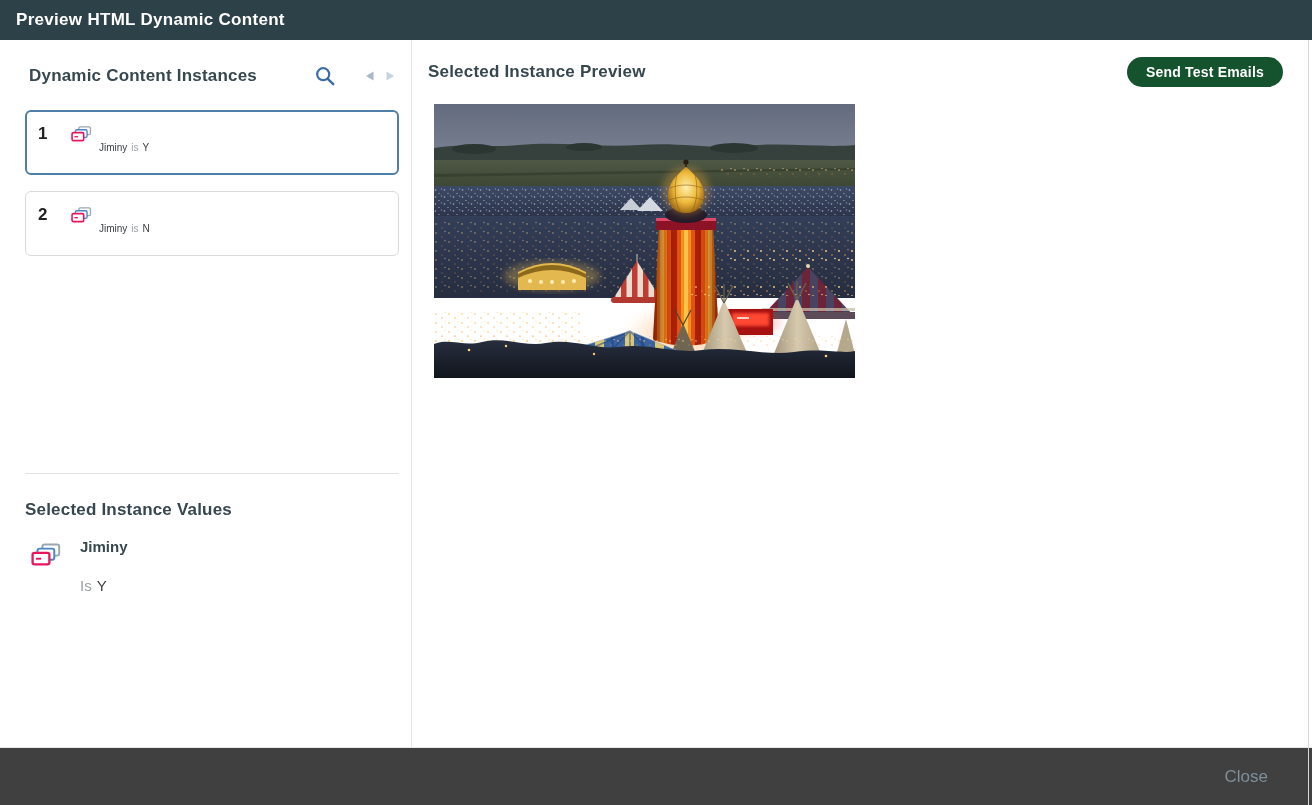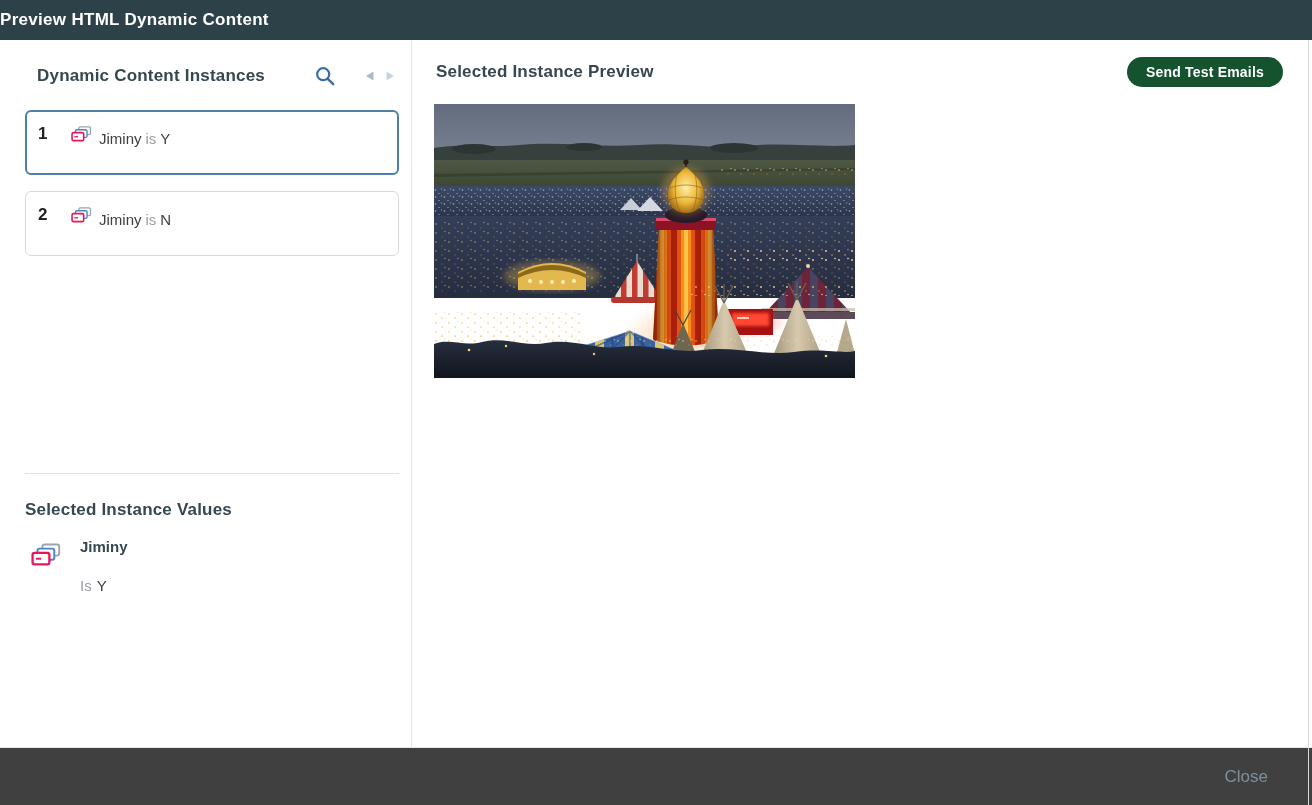--- a/index.html
+++ b/index.html
@@ -4,48 +4,48 @@
 <style>
   * { box-sizing: border-box; }
   html,body { margin:0; padding:0; }
   body {
     width:1312px; height:805px; overflow:hidden; background:#fff;
     font-family:"Liberation Sans", sans-serif; position:relative;
   }
   .titlebar {
     height:40px; background:#2d4148; color:#fff;
     font-size:17px; font-weight:700; letter-spacing:.3px;
-    line-height:40px; 
+    line-height:40px; padding-left:16px;
   }
   .content { display:flex; height:707px; }
   .right-edge-line {
     position:absolute; left:1308px; top:40px; bottom:0; width:1px;
     background:#d8d8d8;
   }
   
   .left-panel { width:412px; min-width:412px; border-right:1px solid #e6e6e6; }
   .panel-head { display:flex; align-items:center; margin:24px 14px 0 25px; height:24px; }
   .panel-head h2, .values-title, .panel-head-right h2 {
-    margin:12px; font-size:17px; font-weight:700; color:#37474f; letter-spacing:.2px;
+    margin:4px; font-size:17px; font-weight:700; color:#37474f; letter-spacing:.2px;
   }
   .panel-head h2 { flex:1; }
   .icon-btn { background:none; border:none; padding:0; margin:0; cursor:pointer;
     display:flex; align-items:center; }
   .search-btn { margin-right:18px; }
   .arrow-btn { margin-left:10px; }
   .instance-list { margin:22px 12px 0 25px; }
   .instance-card {
     height:65px; border:1px solid #d9d9d9; border-radius:6px; background:#fff;
     margin-bottom:16px; padding:13px 0 0 12px;
     display:flex; align-items:flex-start; cursor:pointer;
   }
   .instance-card.selected { border:2px solid #4d7fa8; padding:12px 0 0 11px; }
   .num { font-size:17px; font-weight:700; color:#212121; width:27px; flex:none; }
   .card-icon { flex:none; margin:2px 7px 0 5px; display:flex; }
-  .card-text { font-size:15px; color:#3c4043; margin-top:6px; white-space:nowrap; }
+  .card-text { font-size:10px; color:#3c4043; margin-top:18px; white-space:nowrap; }
   .card-text .op { color:#9aa0a6; margin:0 4px; }
   .left-divider { border:none; border-top:1px solid #e2e2e2; margin:217px 12px 0 25px; }
   .values-title { margin:26px 0 0 25px; }
   .value-row { display:flex; margin:18px 0 0 30px; }
   .value-icon { flex:none; margin-top:5px; display:flex; }
   .value-text { margin-left:19px; font-size:15px; }
   .value-name { color:#37474f; font-weight:700; }
   .value-op-line { margin-top:22px; color:#3c4043; }
   .value-op-line .op { color:#9aa0a6; margin-right:5px; }
   

